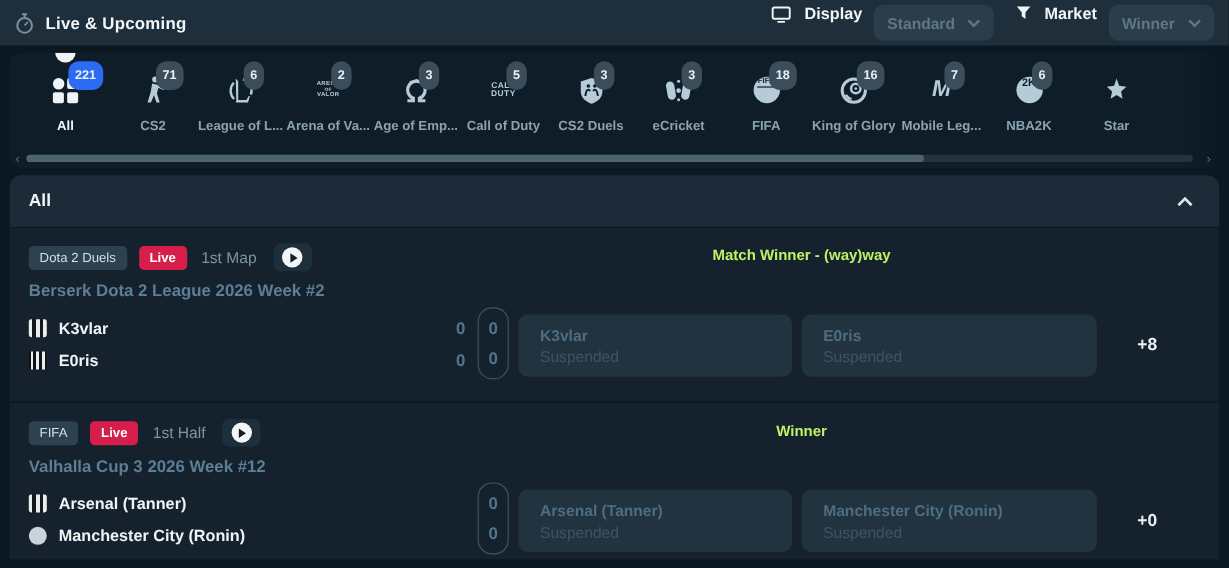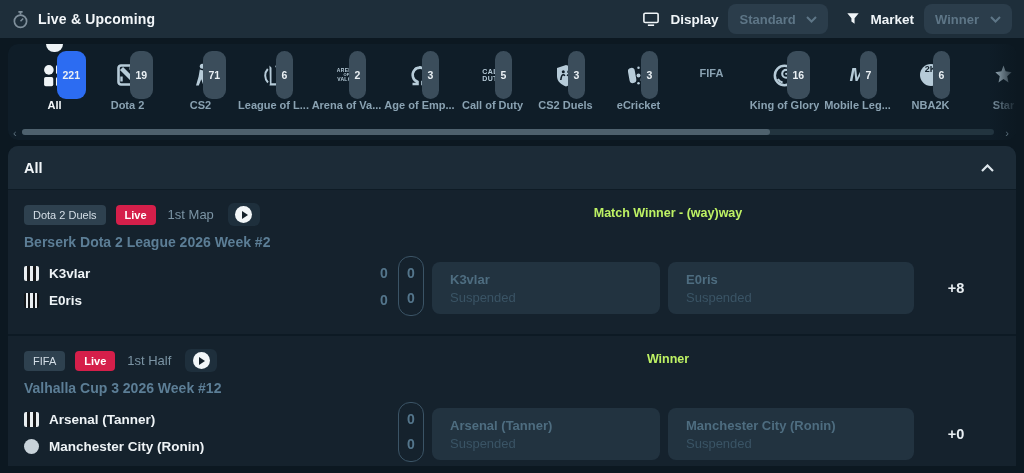--- a/index.html
+++ b/index.html
@@ -12,21 +12,21 @@
   }
   svg { display:block; }
 
   
   .topbar {
     position:absolute; top:0; left:0; right:0; height:38px;
     background:#1e2e3a; display:flex; align-items:center; padding:0 12px;
   }
   .topbar-left { display:flex; align-items:center; gap:9px; }
   .topbar-title { font-size:14px; font-weight:bold; color:#f2f6f9; letter-spacing:.2px; }
-  .topbar-right { margin-left:auto; display:flex; align-items:center; gap:10px; }
+  .topbar-right { margin-left:auto; display:flex; gap:10px; }
   .ctrl-label { font-size:13.5px; font-weight:bold; color:#f0f5f8; }
   .pill-select {
     height:30px; border-radius:8px; background:#2b3d4b; border:none;
     display:flex; align-items:center; justify-content:space-between;
     padding:0 11px; color:#5e7687; font-size:13px; font-weight:bold; cursor:pointer;
   }
   .pill-select.w1 { width:100px; margin-right:8px; }
   .pill-select.w2 { width:88px; }
   .chev-down { margin-left:8px; }
 
@@ -39,21 +39,21 @@
     position:absolute; top:0; left:38px; width:17px; height:8px;
     background:#eef3f6; border-radius:0 0 9px 9px;
   }
   .cat-row { position:absolute; top:15px; left:10px; display:flex; }
   .cat { width:73px; display:flex; flex-direction:column; align-items:center; cursor:pointer; }
   .cat-iconwrap { position:relative; height:32px; width:100%; display:flex; align-items:center; justify-content:center; color:#b6cbd8; }
   .cat.selected .cat-iconwrap { color:#eef3f6; }
   .cat-badge {
     position:absolute; top:-8px; left:50%; margin-left:2px;
     background:#3b4d5b; color:#eaf0f4; font-size:10.5px; font-weight:bold;
-    padding:18px 6px; border-radius:9px; min-width:14px; text-align:center; white-space:nowrap;
+    padding:6px 6px; border-radius:9px; min-width:14px; text-align:center; white-space:nowrap;
   }
   .cat-badge.blue { background:#2c6cf2; }
   .cat-label {
     margin-top:8px; font-size:11px; font-weight:bold; color:#8aa2b2; white-space:nowrap;
     max-width:72px; overflow:hidden; text-align:center;
   }
   .cat.selected .cat-label { color:#f3f7f9; }
   .txt-icon { font-weight:bold; text-align:center; color:currentColor; line-height:1.05; }
   .circle-icon {
     width:22px; height:22px; border-radius:50%; background:#b6cbd8; color:#0f1d28;
@@ -208,33 +208,20 @@
             <rect x="13.4" y="2" width="8.8" height="8.8" rx="1.6"></rect>
             <rect x="2" y="13.4" width="8.8" height="8.8" rx="1.6"></rect>
             <rect x="13.4" y="13.4" width="8.8" height="8.8" rx="1.6"></rect>
           </svg>
         </span>
         <span class="cat-badge blue">221</span>
       </div>
       <div class="cat-label">All</div>
     </div>
 
-    <div class="cat">
-      <div class="cat-iconwrap">
-        <span>
-          <svg width="24" height="24" viewBox="0 0 24 24">
-            <rect x="2.5" y="2.5" width="19" height="19" rx="2.5" fill="none" stroke="currentColor" stroke-width="2.6"></rect>
-            <path d="M5.5 5.5 L18.5 18.5" stroke="currentColor" stroke-width="4.4"></path>
-            <path d="M13.5 5.5 h5 M5.5 13.5 v5" stroke="currentColor" stroke-width="2.4"></path>
-          </svg>
-        </span>
-        <span class="cat-badge">19</span>
-      </div>
-      <div class="cat-label">Dota 2</div>
-    </div>
 
     <div class="cat">
       <div class="cat-iconwrap">
         <span>
           <svg width="22" height="26" viewBox="0 0 22 26" fill="currentColor">
             <circle cx="12.3" cy="4.3" r="2.5"></circle>
             <path d="M9.8 7.6 l5 1.3 5.4 2 -.7 2 -4.6-1.5 -1.1 4.6 2.3 7.5 h-2.7 l-2.1-6.2 -2.5 6.2 H6 l2.6-9z"></path>
           </svg>
         </span>
         <span class="cat-badge">71</span>
@@ -321,20 +308,28 @@
             <circle cx="12" cy="4.6" r="1.2"></circle>
             <circle cx="12" cy="19.4" r="1.2"></circle>
           </svg>
         </span>
         <span class="cat-badge">3</span>
       </div>
       <div class="cat-label">eCricket</div>
     </div>
 
     <div class="cat">
+      <div class="cat-iconwrap">
+        <span>
+          <div class="circle-icon">
+            <span style="font-size:6.5px; border-bottom:1px solid #0f1d28; padding-bottom:1px;">FIFA</span>
+          </div>
+        </span>
+        <span class="cat-badge">18</span>
+      </div>
       <div class="cat-label">FIFA</div>
     </div>
 
     <div class="cat">
       <div class="cat-iconwrap">
         <span>
           <svg width="25" height="25" viewBox="0 0 24 24" fill="none" stroke="currentColor">
             <circle cx="12" cy="12" r="9.3" stroke-width="2.4"></circle>
             <circle cx="13.6" cy="10.4" r="3.8" stroke-width="2"></circle>
             <circle cx="13.6" cy="10.4" r="1.1" fill="currentColor" stroke="none"></circle>

